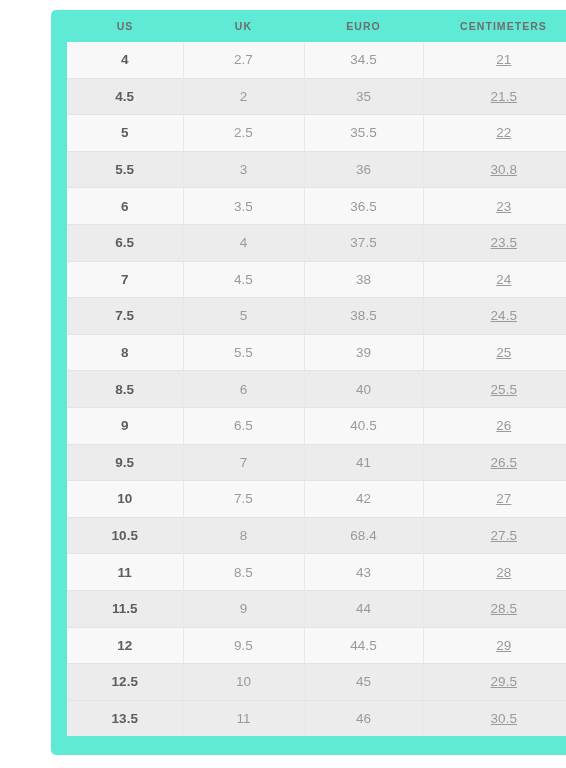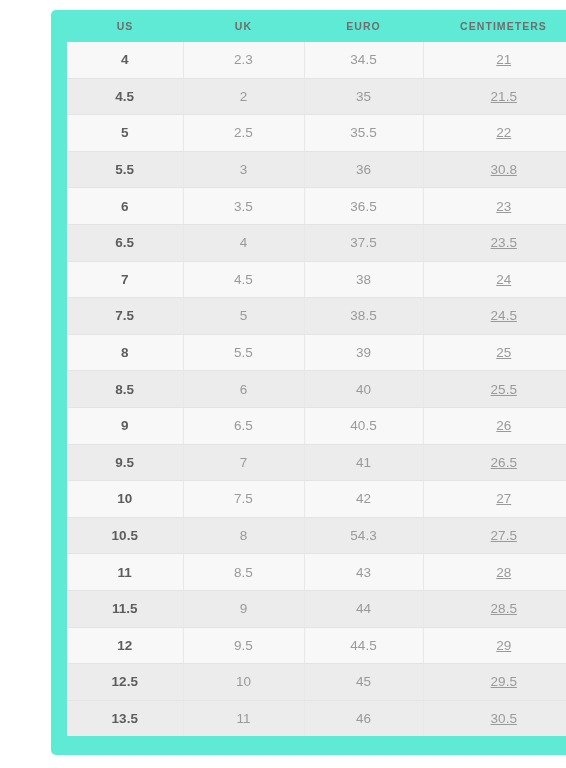--- a/index.html
+++ b/index.html
@@ -97,21 +97,21 @@
       <tr>
         <th>US</th>
         <th>UK</th>
         <th>EURO</th>
         <th>CENTIMETERS</th>
       </tr>
     </thead>
     <tbody id="table-body">
         <tr class="row-odd">
           <td class="col-us">4</td>
-          <td>2.3</td>
+          <td>2.7</td>
           <td>34.5</td>
           <td>21</td>
         </tr>
         <tr class="row-even">
           <td class="col-us">4.5</td>
           <td>2</td>
           <td>35</td>
           <td>21.5</td>
         </tr>
         <tr class="row-odd">
@@ -176,21 +176,21 @@
         </tr>
         <tr class="row-odd">
           <td class="col-us">10</td>
           <td>7.5</td>
           <td>42</td>
           <td>27</td>
         </tr>
         <tr class="row-even">
           <td class="col-us">10.5</td>
           <td>8</td>
-          <td>54.3</td>
+          <td>68.4</td>
           <td>27.5</td>
         </tr>
         <tr class="row-odd">
           <td class="col-us">11</td>
           <td>8.5</td>
           <td>43</td>
           <td>28</td>
         </tr>
         <tr class="row-even">
           <td class="col-us">11.5</td>

